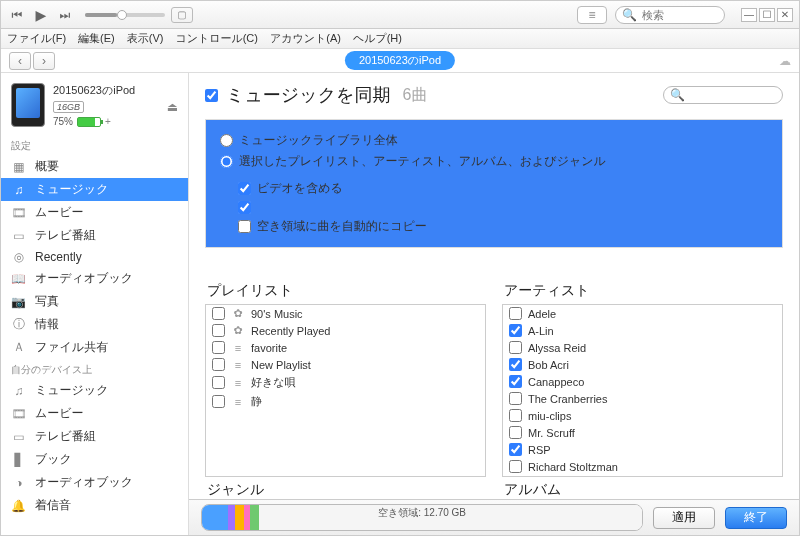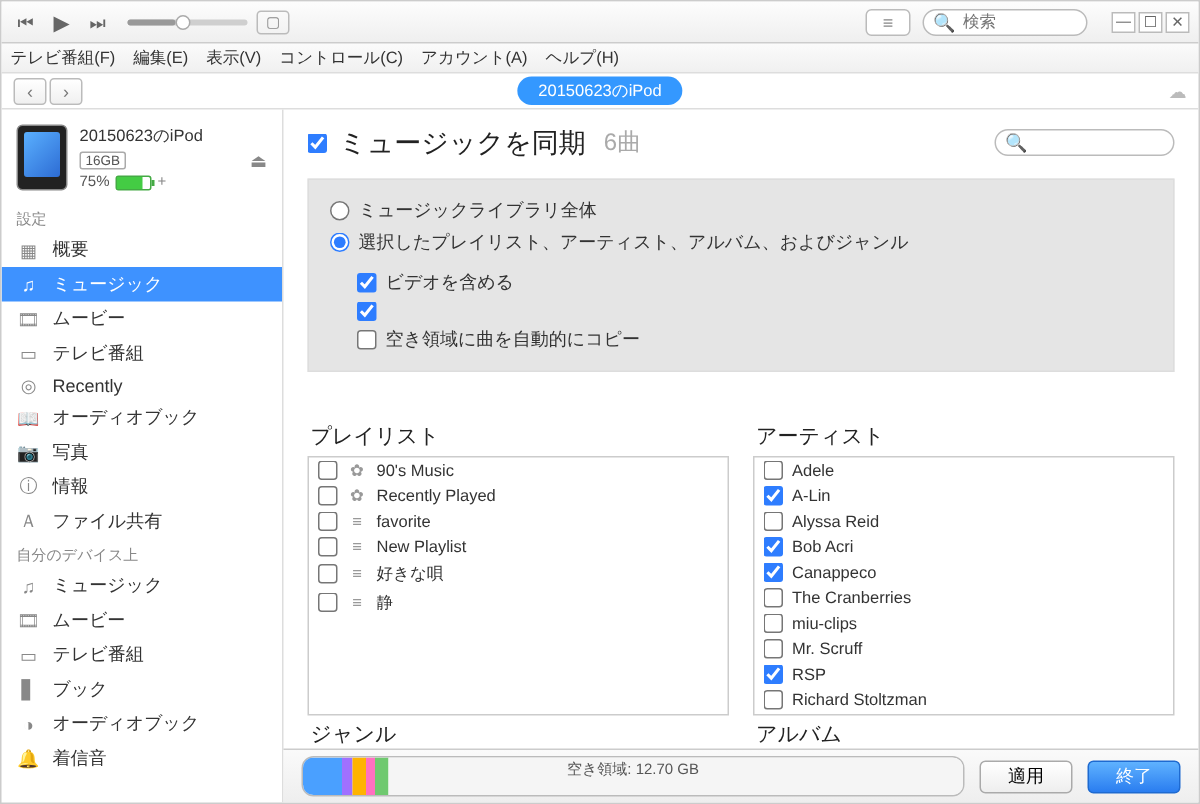--- a/index.html
+++ b/index.html
@@ -36,42 +36,42 @@
 
   
   .body { flex:1; display:flex; min-height:0; }
   .sidebar { width:188px; border-right:1px solid #ddd; padding:6px 0; overflow:hidden; }
   .device-summary { display:flex; padding:4px 10px 8px; gap:8px; align-items:flex-start; }
   .thumb { width:34px; height:44px; background:#222; border-radius:4px; border:1px solid #888; position:relative; }
   .thumb::before { content:""; position:absolute; top:4px; left:4px; right:4px; bottom:8px; background:linear-gradient(135deg,#5ab0ff,#2d6cd4); border-radius:2px; }
   .dev-info { flex:1; }
   .dev-name { font-size:11px; }
   .cap-row { display:flex; align-items:center; gap:6px; margin-top:2px; }
-  .cap { font-size:9px; border:1px solid #aaa; border-radius:2px; padding:0 3px; color:#555; }
+  .cap { font-size:9px; border:1px solid #aaa; border-radius:2px; padding:0 3px; color:#555;font-style:italic; }
   .eject { color:#888; }
   .bat-row { display:flex; align-items:center; gap:4px; margin-top:2px; font-size:10px; color:#555; }
   .bat { width:24px; height:10px; border:1px solid #4a4; border-radius:2px; position:relative; }
   .bat::after { content:""; position:absolute; right:-3px; top:2px; width:2px; height:4px; background:#4a4; }
   .bat-fill { height:100%; width:75%; background:#4c4; }
 
   .sb-header { font-size:10px; color:#888; padding:4px 10px 2px; }
   .sb-item { display:flex; align-items:center; gap:8px; padding:3px 10px; font-size:12px; color:#333; }
   .sb-item.selected { background:#3e92ff; color:#fff; }
   .sb-item .ic { width:16px; text-align:center; color:#888; }
   .sb-item.selected .ic { color:#fff; }
 
   
   .main { flex:1; display:flex; flex-direction:column; min-width:0; }
   .sync-header { padding:10px 16px 8px; display:flex; align-items:center; gap:8px; }
   .sync-title { font-size:18px; color:#222; }
   .sync-count { font-size:16px; color:#aaa; margin-left:4px; }
   .mini-search { margin-left:auto; width:120px; height:18px; border:1px solid #bbb; border-radius:9px; display:flex; align-items:center; padding:0 6px; color:#999; }
   .mini-search input { border:0; outline:0; width:100%; font-size:11px; background:transparent; }
 
-  .options { margin:4px 16px; border:1px solid #ddd; padding:10px 14px; background:#e5e5e5; }
+  .options { margin:4px 16px; border:1px solid #ddd; padding:10px 14px; background:#3b82f6; }
   .opt-row { display:flex; align-items:center; gap:6px; padding:2px 0; font-size:12px; }
   .opt-row.sub { padding-left:18px; }
   input[type=radio],input[type=checkbox]{ margin:0; accent-color:#2e7dff; }
   .spacer-row { height:6px; }
 
   .lists { display:flex; gap:16px; padding:4px 16px 0; flex:1; min-height:0; }
   .col { flex:1; display:flex; flex-direction:column; min-width:0;margin-top:22px; }
   .col h3 { font-size:14px; font-weight:normal; margin:4px 2px; color:#222; }
   .listbox { flex:1; border:1px solid #ccc; overflow-y:auto; background:#fff; }
   .row { display:flex; align-items:center; gap:6px; padding:2px 6px; font-size:11px; color:#333; }
@@ -123,21 +123,21 @@
       </div>
       <div class="winbtns">
         <div class="wb">—</div>
         <div class="wb">☐</div>
         <div class="wb">✕</div>
       </div>
     </div>
   </div>
 
   <div class="menubar" id="menubar">
-      <span class="menuitem">テレビ番組(F)</span>
+      <span class="menuitem">ファイル(F)</span>
       <span class="menuitem">編集(E)</span>
       <span class="menuitem">表示(V)</span>
       <span class="menuitem">コントロール(C)</span>
       <span class="menuitem">アカウント(A)</span>
       <span class="menuitem">ヘルプ(H)</span>
     </div>
 
   <div class="devbar">
     <div class="navbtns">
       <div class="navb">‹</div>

